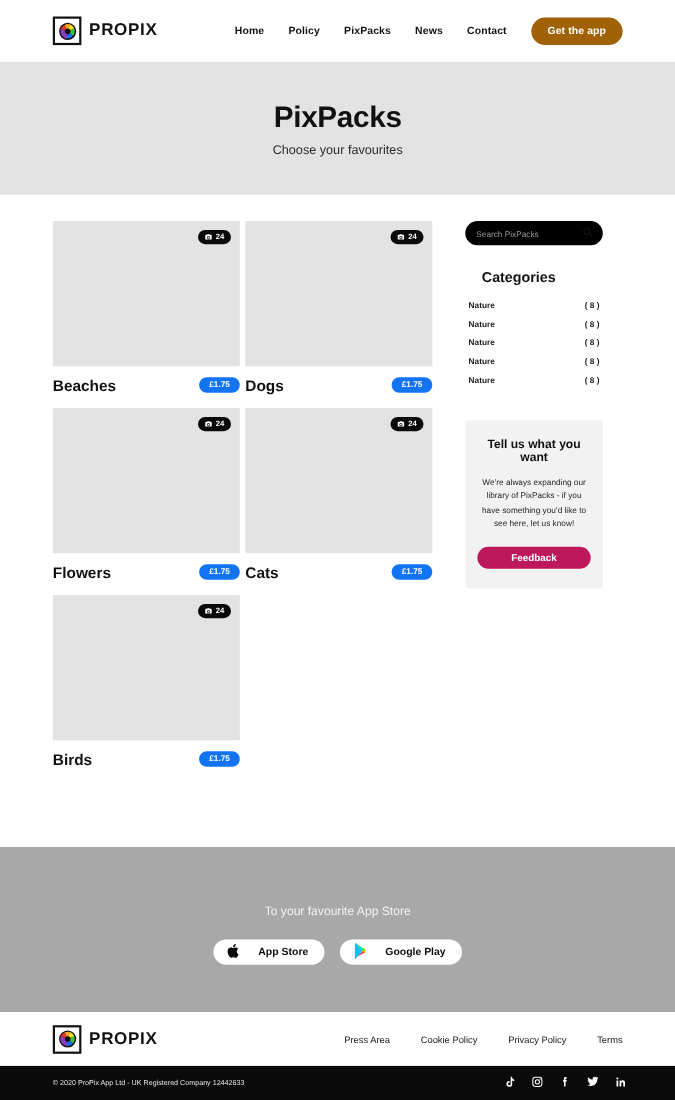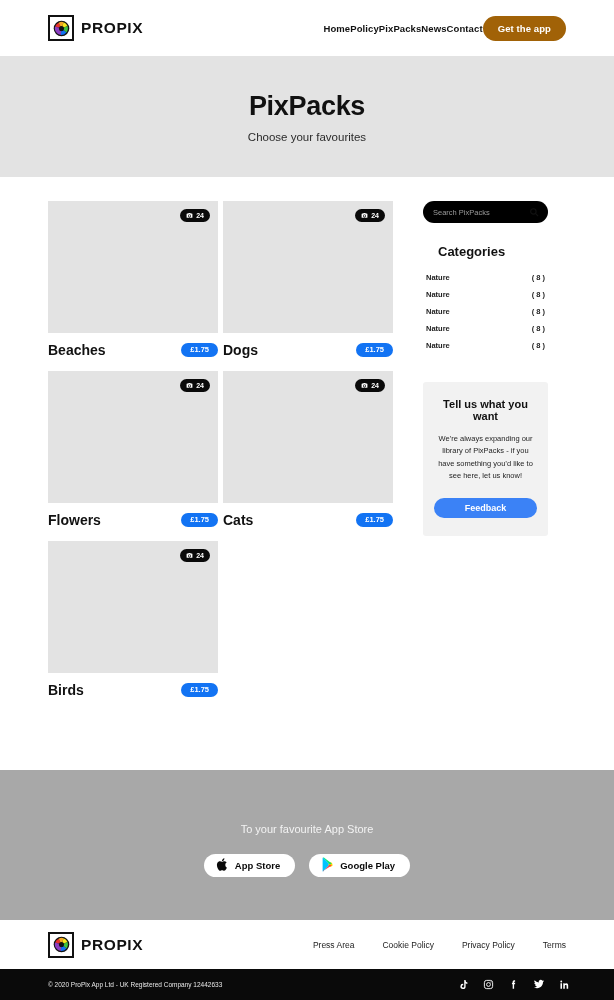--- a/index.html
+++ b/index.html
@@ -33,20 +33,21 @@
   .logo-text {
     font-size: 15.5px;
     font-weight: 700;
     letter-spacing: 0.6px;
     color: #111;
   }
   .nav {
     margin-left: auto;
     display: flex;
     align-items: center;
+    gap: 22px;
   }
   .nav-link {
     font-size: 9.5px;
     font-weight: 700;
     color: #111;
     text-decoration: none;
     white-space: nowrap;
     letter-spacing: 0.1px;
   }
   .cta-pill {
@@ -193,21 +194,21 @@
     color: #111;
     margin-bottom: 11px;
   }
   .promo-body {
     font-size: 7.5px;
     line-height: 1.65;
     color: #1f1f1f;
     margin-bottom: 14px;
   }
   .promo-btn {
-    background: #3b82f6;
+    background: #be185d;
     color: #fff;
     border: none;
     border-radius: 999px;
     width: 100%;
     height: 20px;
     font-size: 9px;
     font-weight: 700;
     font-family: "Liberation Sans", sans-serif;
     cursor: pointer;
   }
@@ -235,21 +236,21 @@
     font-size: 11px;
     color: #f3f3f3;
   }
   .store-row { display: flex; gap: 14px; margin-top: 19px; }
   .store-btn {
     background: #fff;
     border-radius: 999px;
     height: 23px;
     display: flex;
     align-items: center;
-    gap: 6px;
+    gap: 16px;
     padding: 0 15px 0 12px;
     cursor: pointer;
     border: none;
   }
   .store-label {
     font-size: 9.5px;
     font-weight: 700;
     color: #0a0a0a;
     white-space: nowrap;
   }

